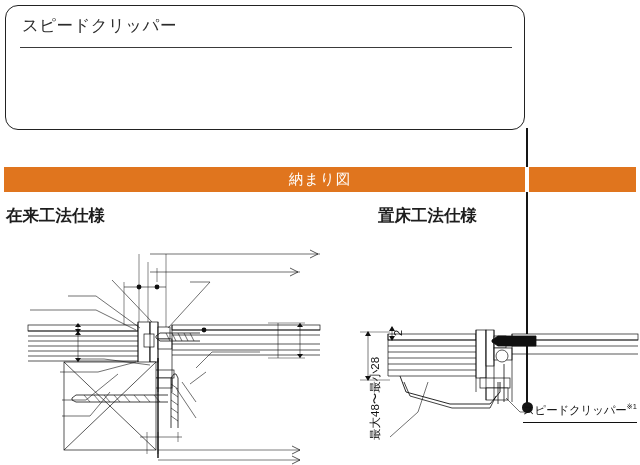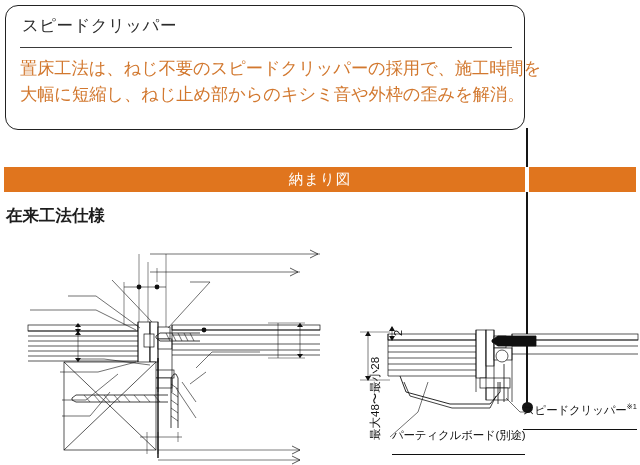--- a/index.html
+++ b/index.html
@@ -63,50 +63,47 @@
   }
   .sec-left{left:6px;top:205px;text-align:right;}
   .sec-right{left:378px;top:205px;}
 
   
   .draw{position:absolute;}
   .draw svg{display:block;}
 
   
   .txt{position:absolute;font-size:11.5px;color:#101010;white-space:nowrap;letter-spacing:-.2px;}
-  .txt.u{border-bottom:1px solid #101010;padding-bottom:11px;}
+  .txt.u{border-bottom:1px solid #101010;padding-bottom:4px;}
   .vnum{position:absolute;font-size:11px;color:#101010;white-space:nowrap;
         transform:rotate(-90deg);transform-origin:left top;}
   .vtxt{position:absolute;font-size:11.5px;color:#101010;white-space:nowrap;
         transform:rotate(-90deg);transform-origin:left top;}
   .sup{font-size:7.5px;vertical-align:super;}
 </style>
 </head>
 <body>
 
 <div class="root">
 
   <div class="bubble">
     <div class="bubble-title">スピードクリッパー</div>
     <div class="bubble-rule"></div>
-    <div class="bubble-body">
-      <div>置床工法は、ねじ不要のスピードクリッパーの採用で、施工時間を</div>
-      <div>大幅に短縮し、ねじ止め部からのキシミ音や外枠の歪みを解消。</div>
-    </div>
   </div>
 
   <div class="callout-line"></div>
   <div class="callout-dot"></div>
 
   <div class="banner">
     <div class="banner-label">納まり図</div>
   </div>
   <div class="banner-gap"></div>
 
   <div class="sec-head sec-left">在来工法仕様</div>
+  <div class="sec-head sec-right">置床工法仕様</div>
 
   <div class="draw" style="left:0px;top:232px;width:330px;height:233px;">
     <svg width="330" height="233" viewBox="0 0 330 233">
       <defs>
         <pattern id="hatchL" width="5" height="5" patternTransform="rotate(45)" patternUnits="userSpaceOnUse">
           <line x1="0" y1="0" x2="0" y2="5" stroke="#9a9a9a" stroke-width="0.6"></line>
         </pattern>
         <marker id="arrL" markerWidth="7" markerHeight="7" refX="6" refY="3" orient="auto">
           <path d="M6,3 L0,1 L0,5 z" fill="#101010"></path>
         </marker>
@@ -292,16 +289,15 @@
         <line x1="190" y1="180" x2="200" y2="180" stroke-width="0.6"></line>
       </g>
     </svg>
 
     <div class="vtxt" style="left:38px;top:208px;">最大48〜最小28</div>
     <div class="vnum" style="left:62px;top:104px;">2</div>
 
     <div class="txt u" style="left:193px;top:170px;">
       <span>スピードクリッパー</span><span class="sup">※1</span>
     </div>
-    <div class="txt u" style="left:62px;top:196px;">パーティクルボード(別途)</div>
   </div>
 
 </div>
 
 </body></html>

